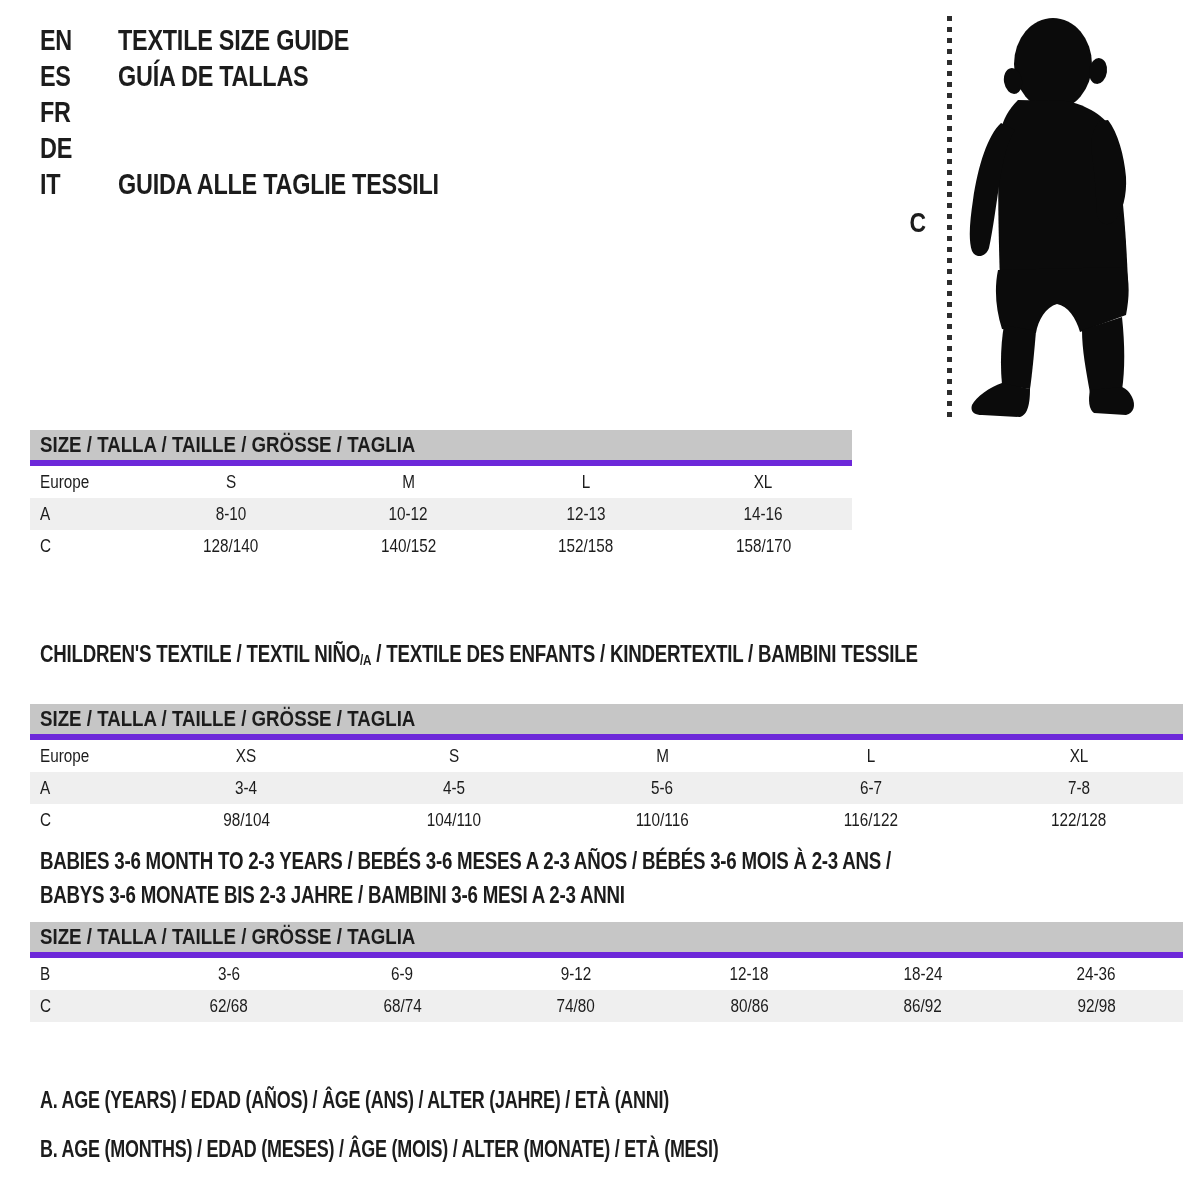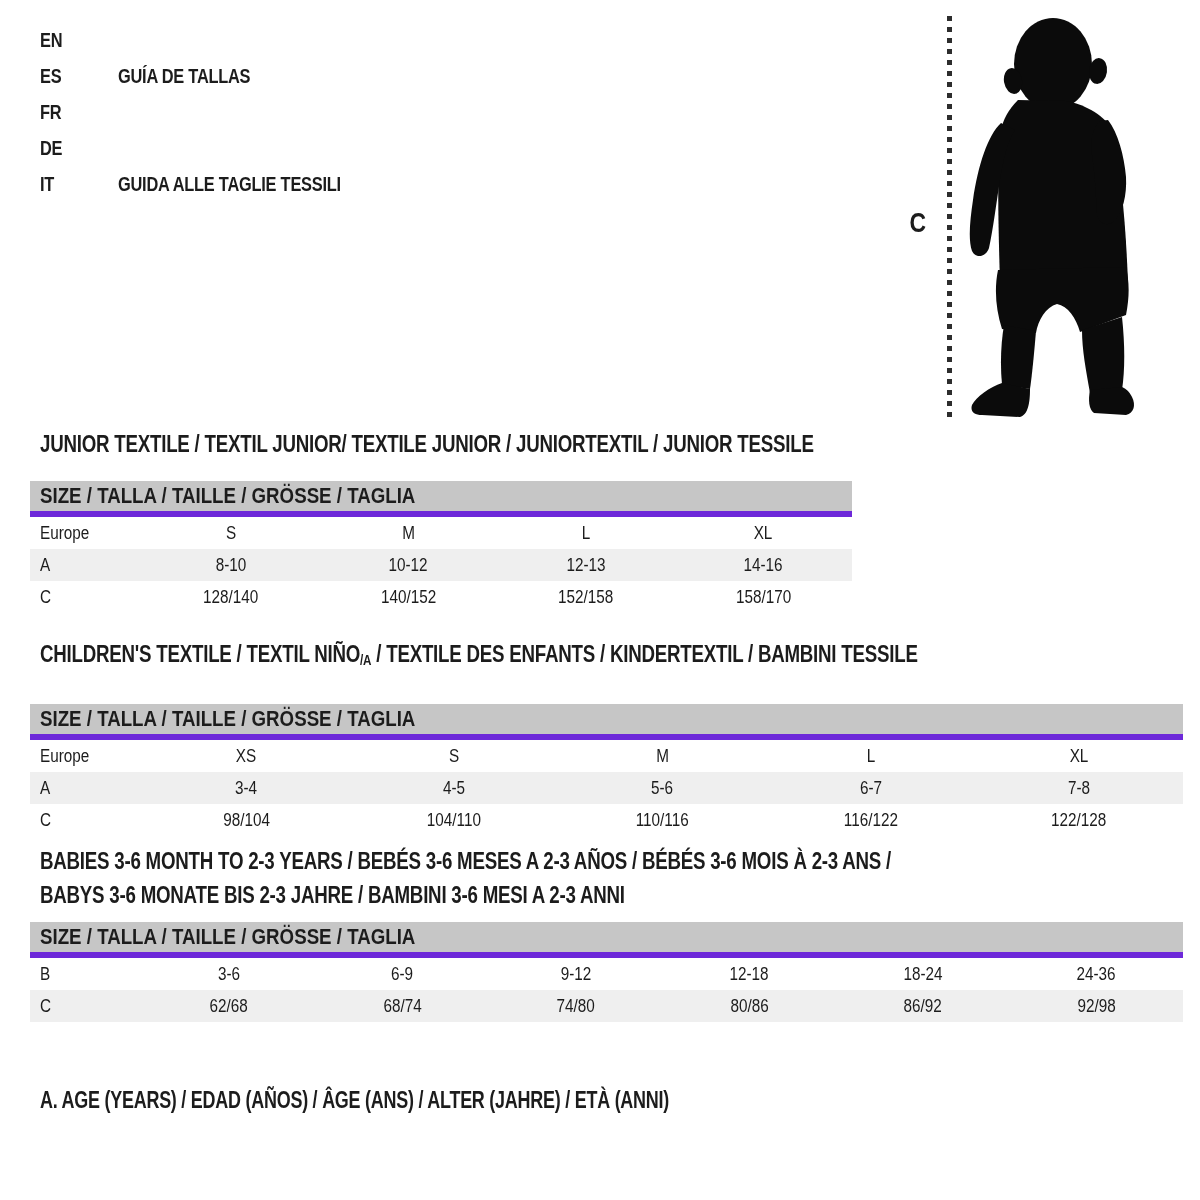--- a/index.html
+++ b/index.html
@@ -10,21 +10,21 @@
     color:#1c1c1c;
     position:relative;
     overflow:hidden;
   }
   
   .cx  { display:inline-block; transform:scaleX(.85); transform-origin:50% 50%; white-space:nowrap; }
   .cxl { display:inline-block; transform:scaleX(.78); transform-origin:0 50%;  white-space:nowrap; }
 
   
   .langs { position:absolute; left:40px; top:22px; }
-  .lang-row { display:flex; align-items:center; height:36px; font-size:21px; font-weight:700; letter-spacing:-0.3px; }
+  .lang-row { display:flex; align-items:center; height:36px; font-size:30px; font-weight:700; letter-spacing:-0.3px; }
   .lang-code { width:78px; flex:0 0 78px; }
 
   
   .measure-label { position:absolute; left:908px; top:208px; font-size:27px; font-weight:700; }
   .measure-line {
     position:absolute; left:947px; top:16px; width:5px; height:402px;
     background:repeating-linear-gradient(to bottom, #2d2d2d 0 5px, transparent 5px 11px);
   }
   .silhouette { position:absolute; left:958px; top:15px; }
 
@@ -54,20 +54,21 @@
   
   .footnotes { position:absolute; left:40px; top:1068px; }
   .footnote { font-size:23px; font-weight:700; line-height:33px; letter-spacing:-0.3px;margin-top:16px; }
 </style>
 </head>
 <body>
 
 <div class="langs">
   <div class="lang-row">
     <span class="lang-code"><span class="cxl">EN</span></span>
+    <span><span class="cxl">TEXTILE SIZE GUIDE</span></span>
   </div>
   <div class="lang-row">
     <span class="lang-code"><span class="cxl">ES</span></span>
     <span><span class="cxl">GUÍA DE TALLAS</span></span>
   </div>
   <div class="lang-row">
     <span class="lang-code"><span class="cxl">FR</span></span>
   </div>
   <div class="lang-row">
     <span class="lang-code"><span class="cxl">DE</span></span>
@@ -100,21 +101,20 @@
 
     <path d="M72,374 L44,368 C32,372 18,382 14,390 C12,396 16,400 24,400 L62,402 C70,400 72,388 72,374 Z"></path>
 
     <path d="M124,315 L164,302 C167,330 167,355 164,375 L132,378 C128,355 124,335 124,315 Z"></path>
 
     <path d="M164,372 L132,375 C130,385 131,395 136,398 L168,400 C176,398 178,390 174,382 C171,376 168,374 164,372 Z"></path>
   </g>
 </svg>
 
 <div class="section" id="sec-junior">
-  <div class="sec-title"><span class="cxl">JUNIOR TEXTILE / TEXTIL JUNIOR/ TEXTILE JUNIOR / JUNIORTEXTIL / JUNIOR TESSILE</span></div>
   <table class="size-table" style="width:822px">
     <colgroup>
         <col style="width:112px">
         <col>
         <col>
         <col>
         <col>
       </colgroup>
     <thead>
       <tr>
@@ -232,13 +232,14 @@
         <td><span class="cx">80/86</span></td>
         <td><span class="cx">86/92</span></td>
         <td><span class="cx">92/98</span></td>
       </tr>
     </tbody>
   </table>
 </div>
 
 <div class="footnotes">
   <div class="footnote"><span class="cxl">A. AGE (YEARS) / EDAD (AÑOS) / ÂGE (ANS) / ALTER (JAHRE) / ETÀ (ANNI)</span></div>
+  <div class="footnote"><span class="cxl">B. AGE (MONTHS) / EDAD (MESES) / ÂGE (MOIS) / ALTER (MONATE) / ETÀ (MESI)</span></div>
 </div>
 
 </body></html>

